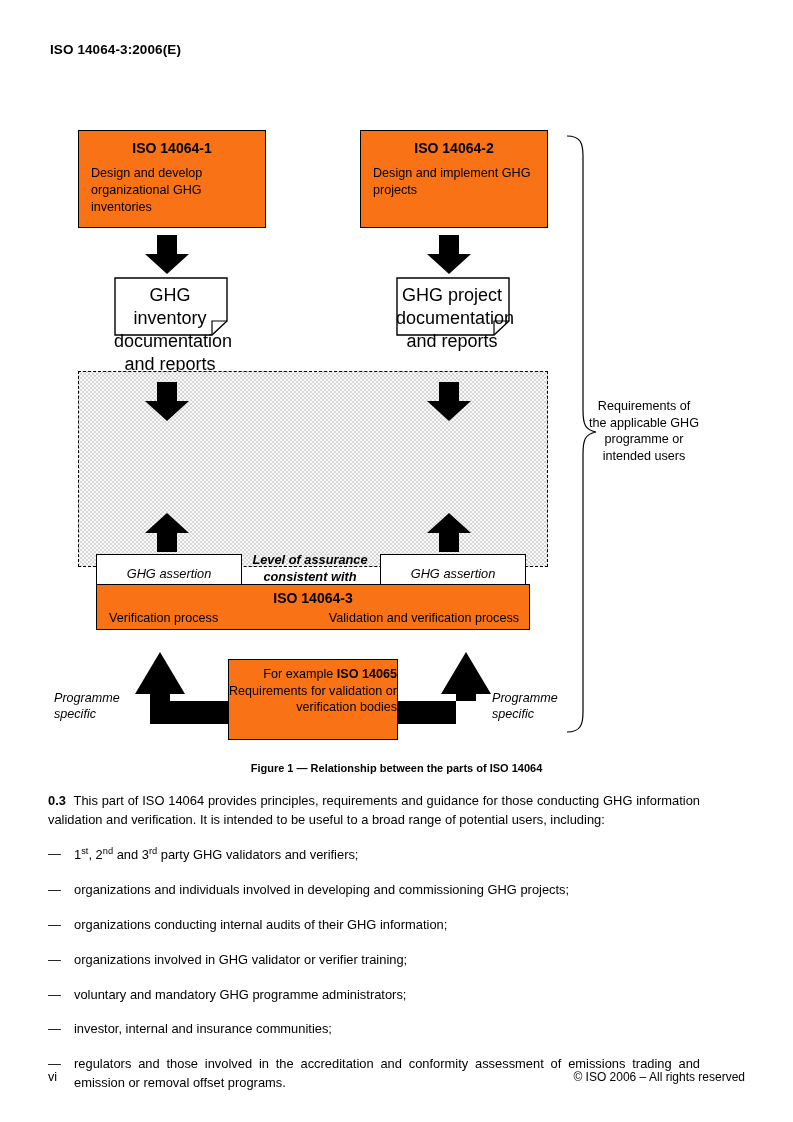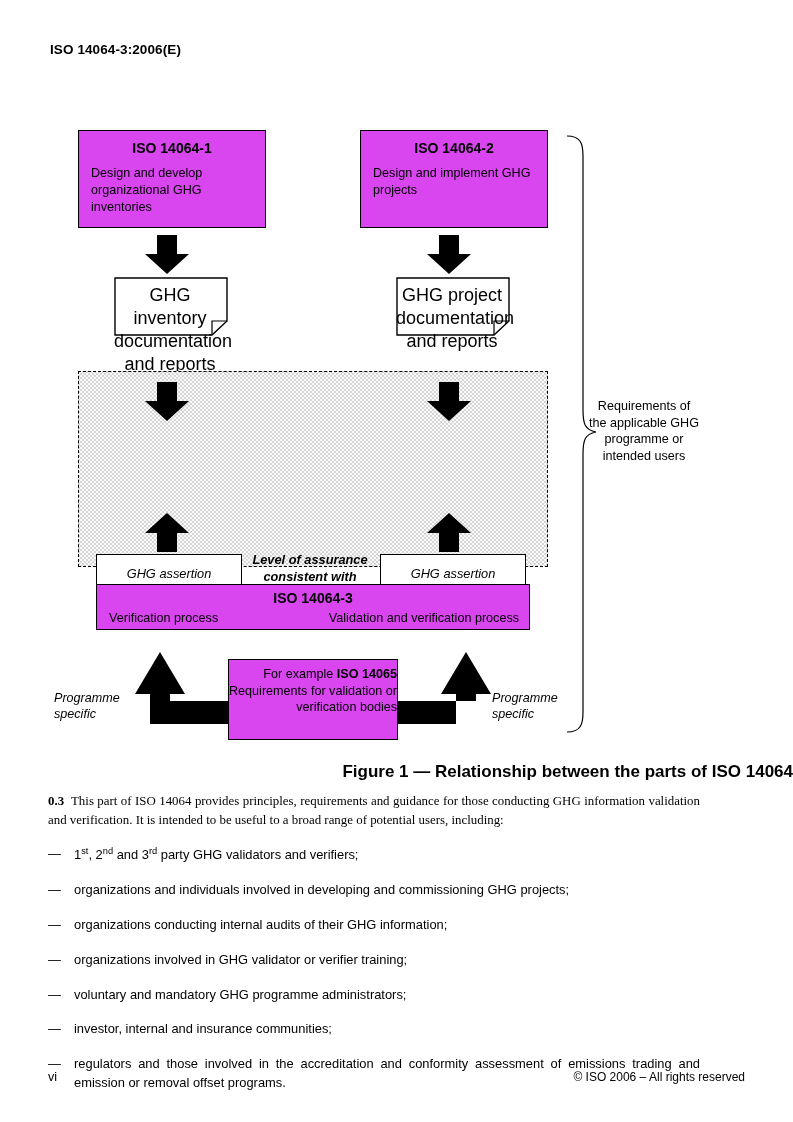--- a/index.html
+++ b/index.html
@@ -38,21 +38,21 @@
     left: 0;
     top: 120px;
     width: 793px;
     height: 640px;
   }
 
   .box {
     position: absolute;
     box-sizing: border-box;
     border: 1.4px solid #000;
-    background: #d946ef;
+    background: #f97316;
   }
   .box-title {
     text-align: center;
     font-weight: bold;
     font-size: 14px;
     margin-top: 9px;
   }
   .box-body {
     font-size: 12.6px;
     line-height: 1.35;
@@ -196,37 +196,36 @@
     height: 640px;
     pointer-events: none;
   }
 
   
   .caption {
     position: absolute;
     left: 0;
     top: 762px;
     width: 793px;
-    text-align: right;
-    font-size: 17px;
+    text-align: center;
+    font-size: 11px;
     font-weight: bold;
   }
 
   .body {
     position: absolute;
     left: 48px;
     top: 792px;
     width: 652px;
     font-size: 12.9px;
     line-height: 1.45;
   }
   .para {
     text-align: justify;
     margin-bottom: 16px;
-    font-family: Liberation Serif, serif;
   }
   .para b { font-weight: bold; }
   .bullet {
     display: flex;
     margin-bottom: 16px;
   }
   .bullet .dash {
     width: 26px;
     flex: 0 0 26px;
   }

